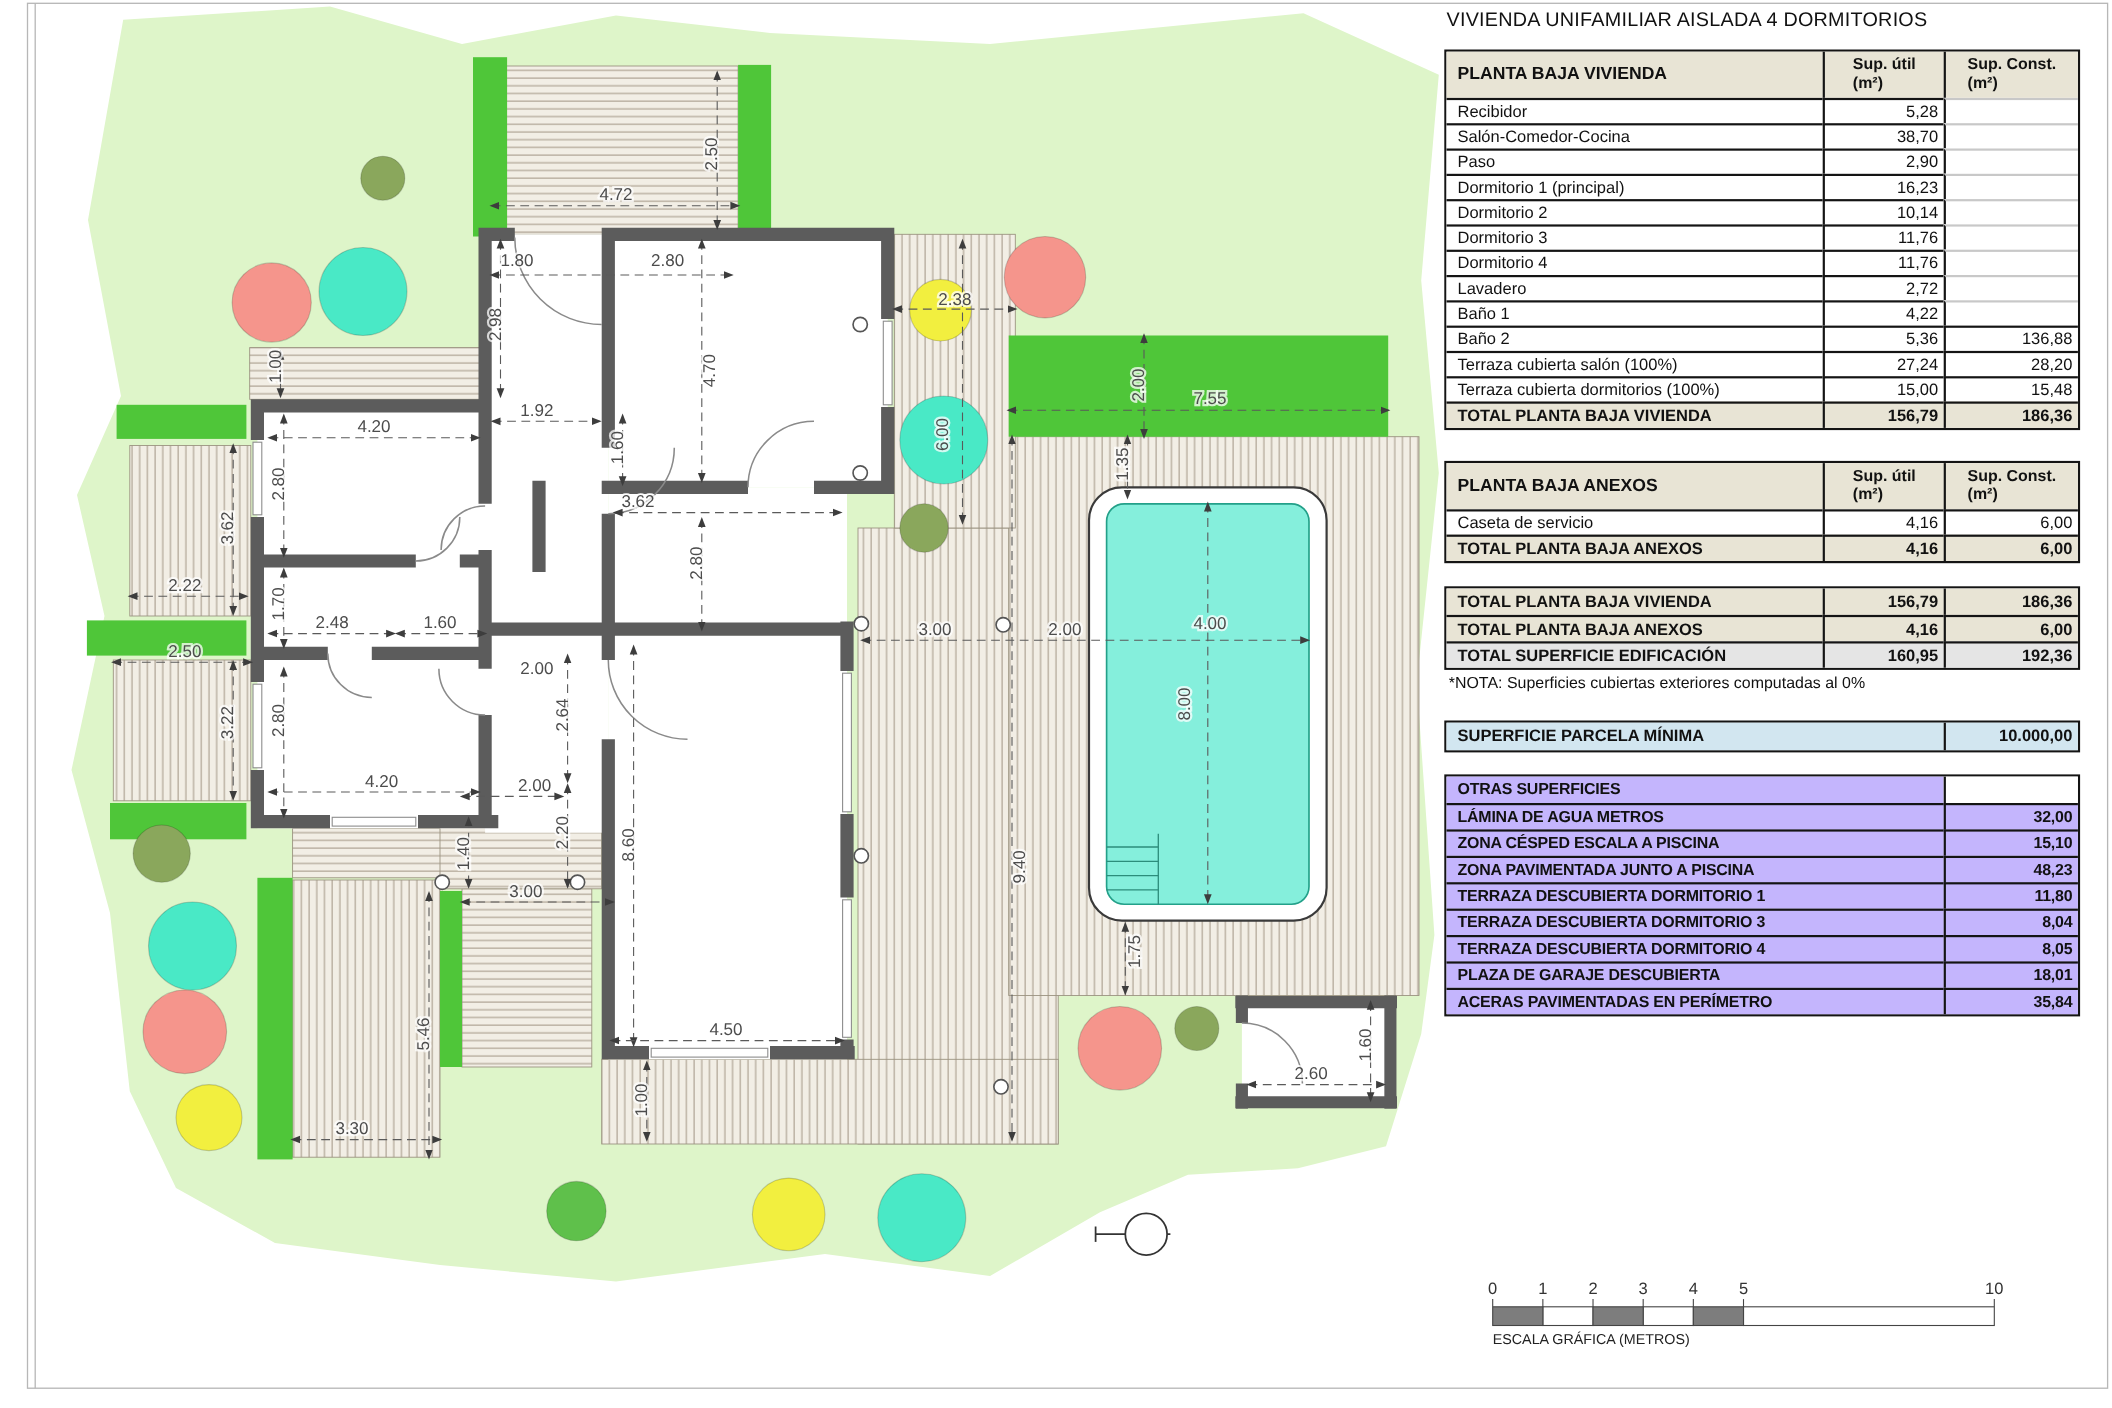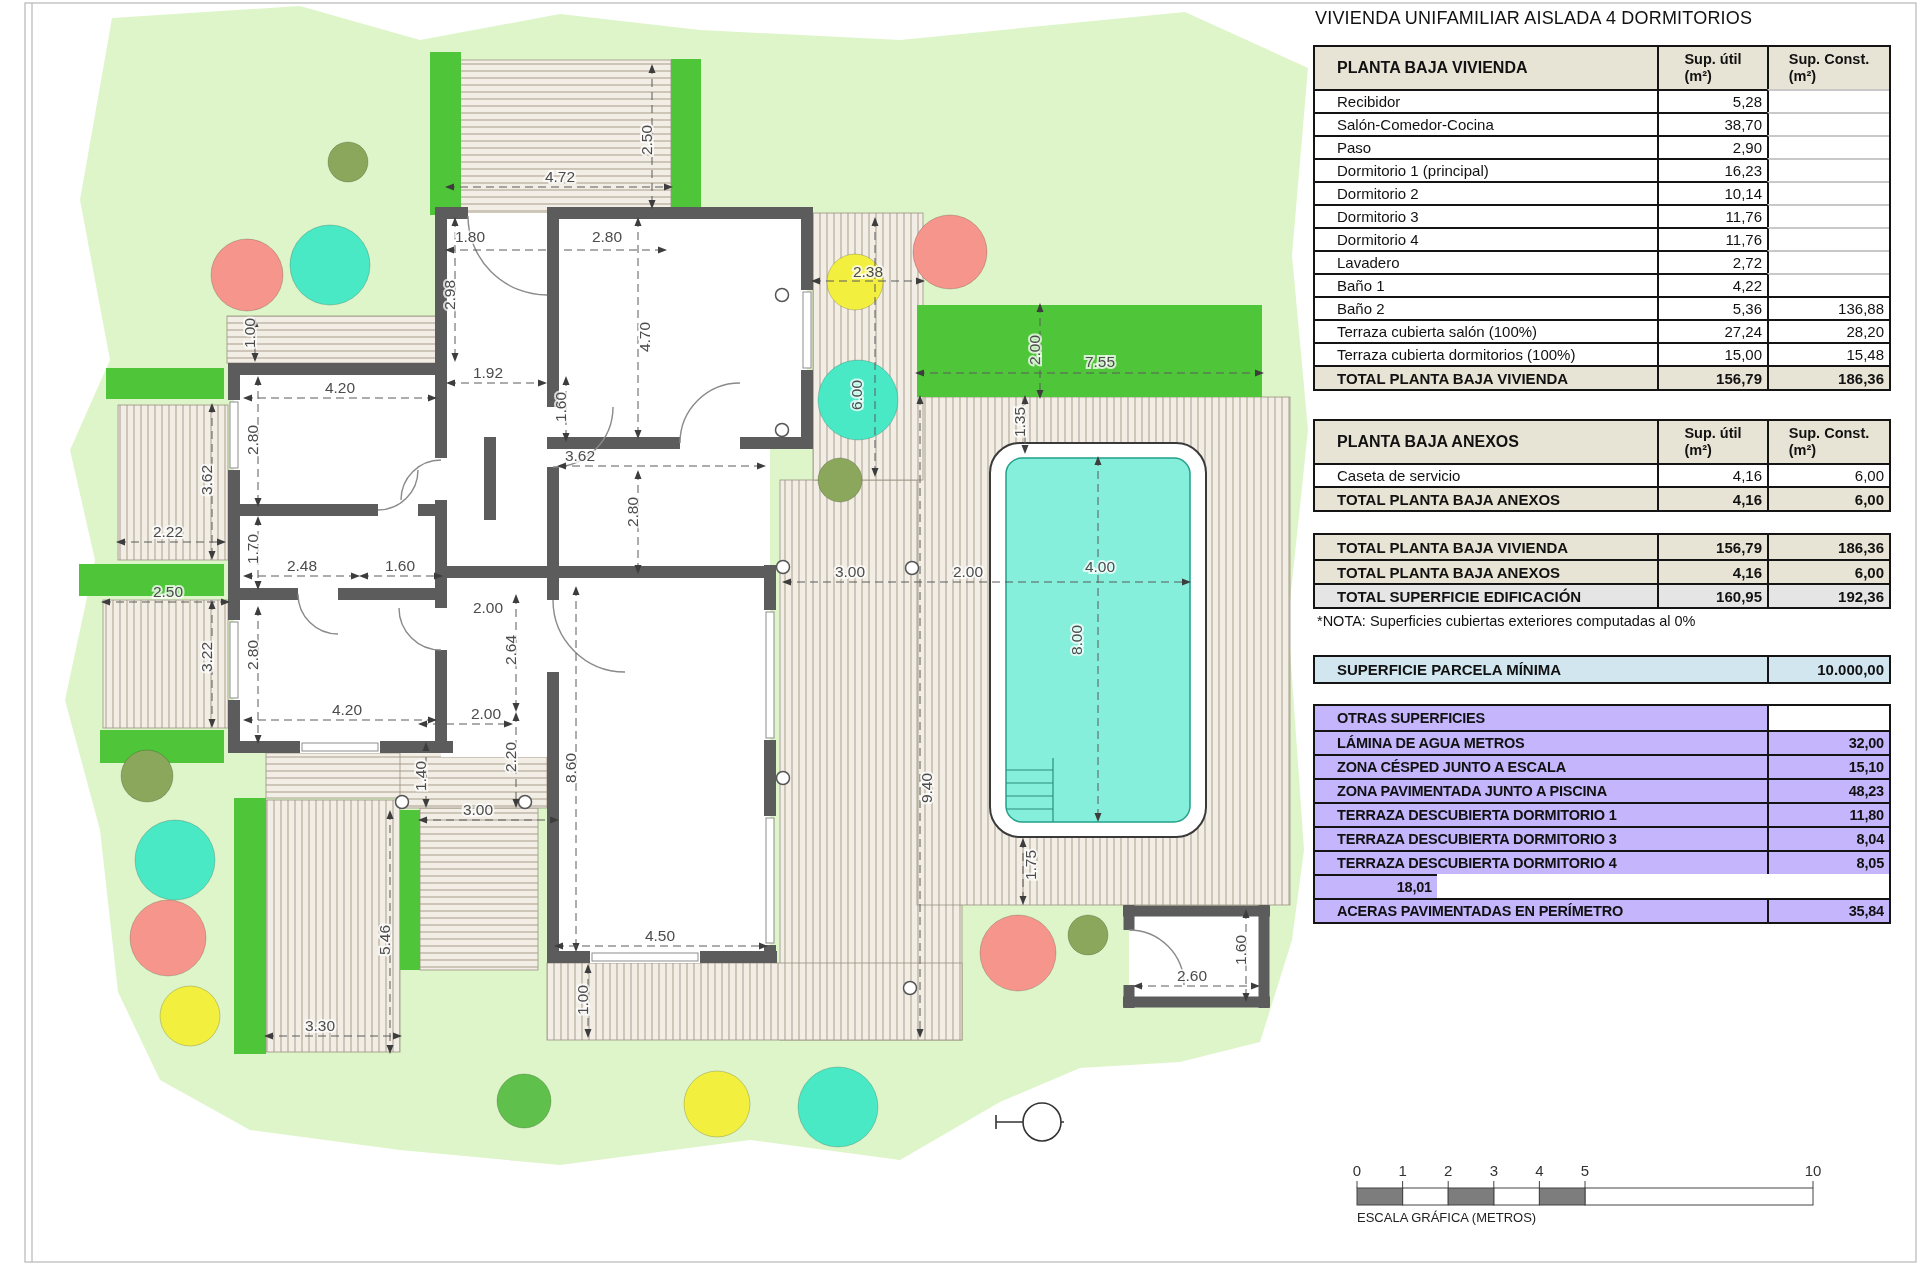--- a/index.html
+++ b/index.html
@@ -7,21 +7,21 @@
        font-family:"Liberation Sans",sans-serif;color:#111}
   #plan-svg{position:absolute;left:0;top:0}
   #panel{position:absolute;left:1313px;top:6px;width:578px}
   #title{font-size:18px;font-weight:normal;letter-spacing:.2px;margin:2px 0 0 2px;height:20px}
   .tbl{border:2px solid #141414;background:#fff;box-sizing:border-box}
   .trow{display:flex;align-items:stretch}
   .c{box-sizing:border-box;display:flex;align-items:center;font-size:15px;
      border-left:2px solid #141414;border-top:2px solid #141414;padding:0 5px;height:23px;background:#fff}
   .trow:first-child .c{border-top:none}
   .c:first-child{border-left:none}
-  .lab{flex:1;justify-content:flex-start;padding-left:22px;white-space:nowrap;overflow:hidden}
+  .lab{flex:1;justify-content:flex-start;padding-left:10px;white-space:nowrap;overflow:hidden}
   .num{width:110px;justify-content:flex-end}
   .num2{width:122px;justify-content:flex-end}
   .lt{border-top-color:#c8c8c8}
   .hd{background:#e8e4d5;font-weight:bold;white-space:pre-line;text-align:left;
       justify-content:center;font-size:14.5px;line-height:1.15;height:42px}
   .hd.lab{justify-content:flex-start;text-align:left;font-size:16px}
   .tot .c{background:#e8e4d5;font-weight:bold;height:24px}
   .blue .c{background:#e5e5e5;font-weight:bold;height:24px}
   .t1{margin-top:17px}.t2{margin-top:28px}.t3{margin-top:21px}
   .note{font-size:14.5px;padding:4px 2px 0 4px;height:20px}
@@ -408,40 +408,41 @@
   <div class="tbl otr" id="t-otras">
     <div class="trow">
       <div class="c lab">OTRAS SUPERFICIES</div>
       <div class="c num2 white"></div>
     </div>
   <div class="trow">
         <div class="c lab">LÁMINA DE AGUA METROS</div>
         <div class="c num2">32,00</div>
       </div>
       <div class="trow">
-        <div class="c lab">ZONA CÉSPED JUNTO A ESCALA</div>
+        <div class="c lab">ZONA CÉSPED ESCALA A PISCINA</div>
         <div class="c num2">15,10</div>
       </div>
       <div class="trow">
         <div class="c lab">ZONA PAVIMENTADA JUNTO A PISCINA</div>
         <div class="c num2">48,23</div>
       </div>
       <div class="trow">
         <div class="c lab">TERRAZA DESCUBIERTA DORMITORIO 1</div>
         <div class="c num2">11,80</div>
       </div>
       <div class="trow">
         <div class="c lab">TERRAZA DESCUBIERTA DORMITORIO 3</div>
         <div class="c num2">8,04</div>
       </div>
       <div class="trow">
         <div class="c lab">TERRAZA DESCUBIERTA DORMITORIO 4</div>
         <div class="c num2">8,05</div>
       </div>
       <div class="trow">
+        <div class="c lab">PLAZA DE GARAJE DESCUBIERTA</div>
         <div class="c num2">18,01</div>
       </div>
       <div class="trow">
         <div class="c lab">ACERAS PAVIMENTADAS EN PERÍMETRO</div>
         <div class="c num2">35,84</div>
       </div>
     </div>
 </div>
 
 </body></html>

